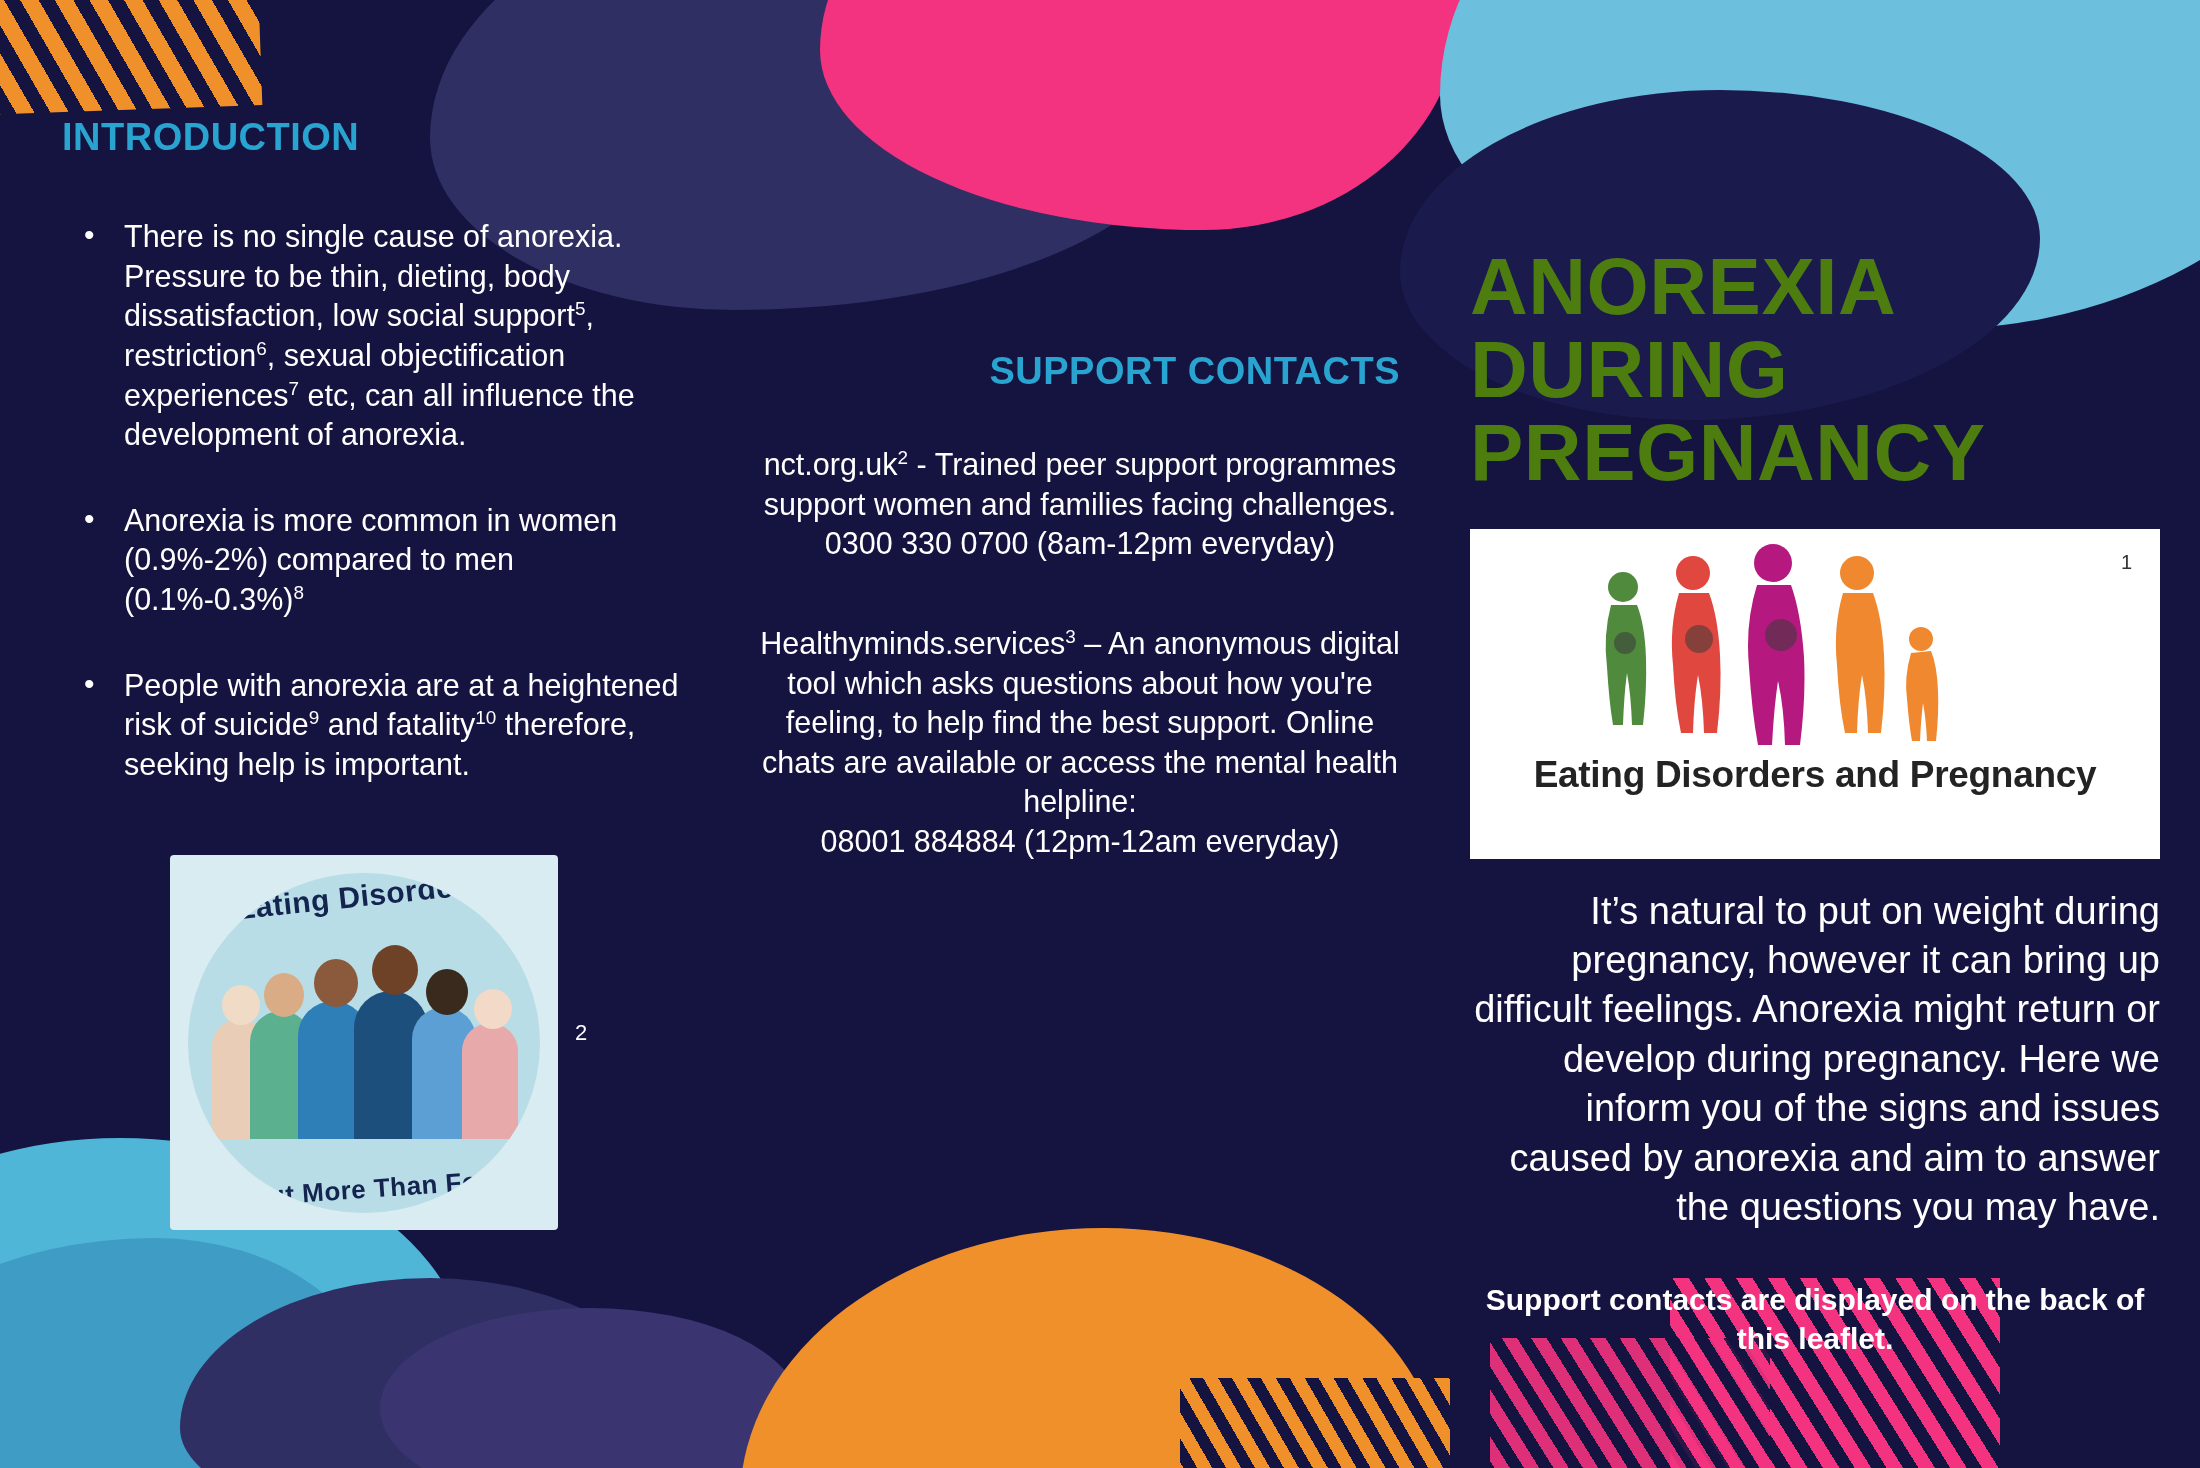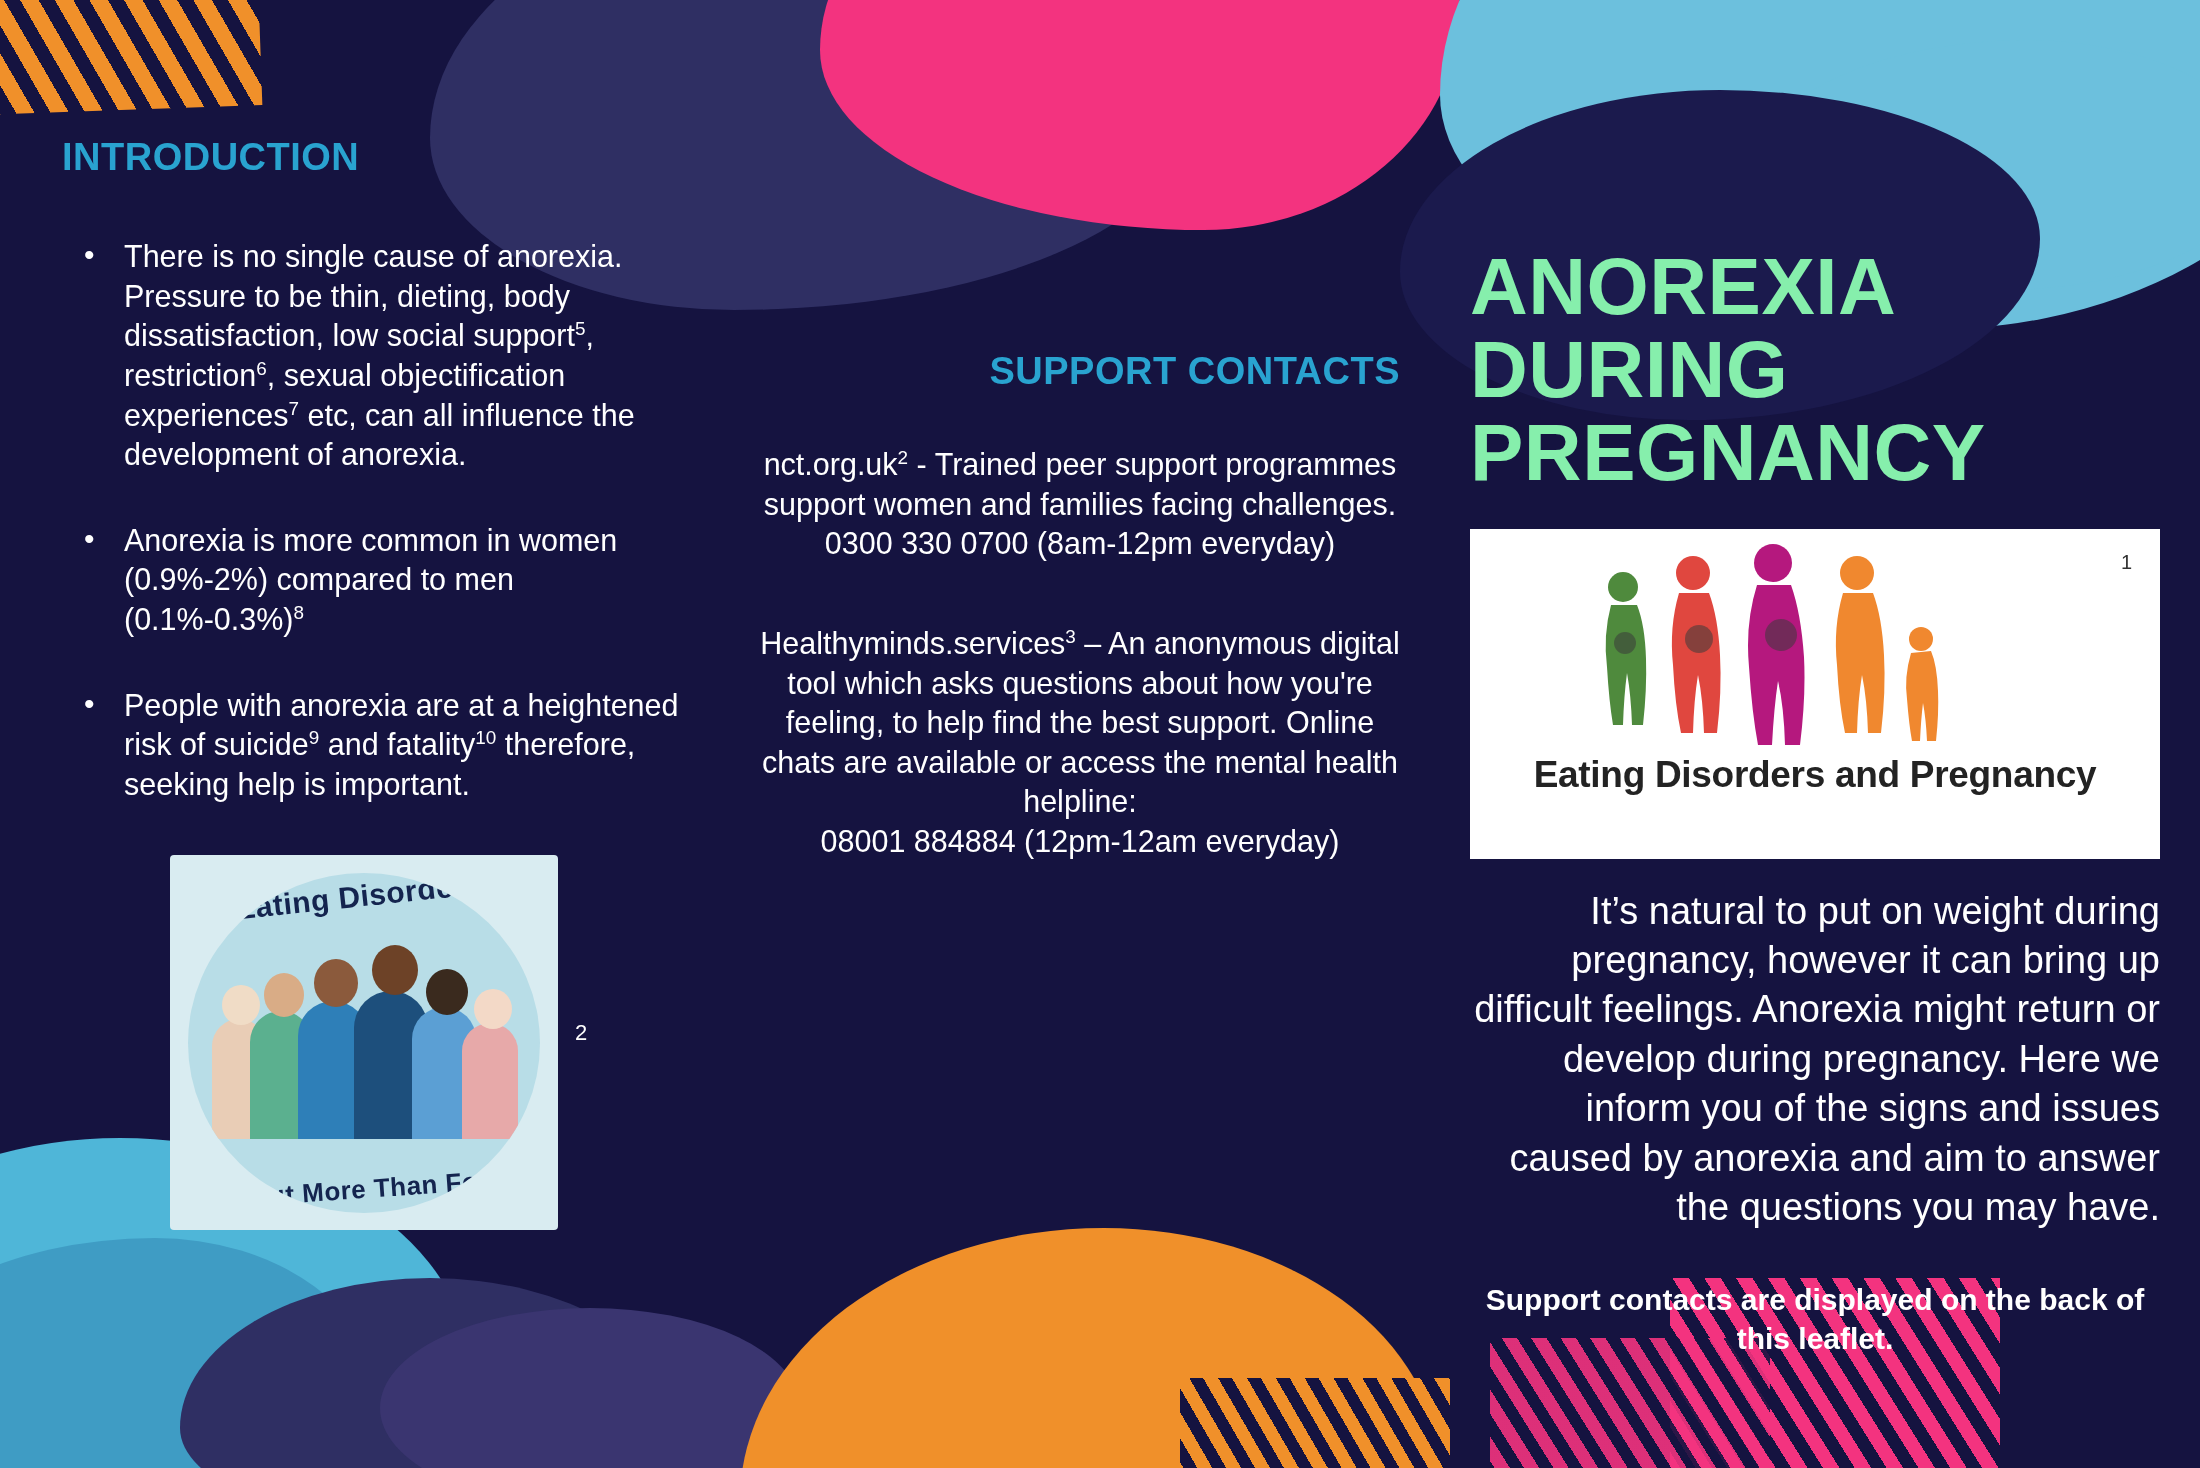--- a/index.html
+++ b/index.html
@@ -72,21 +72,21 @@
     opacity:.9;
   }
   .stripes-orange-bottom {
     bottom:-20px; left:1180px; width:270px; height:110px;
     background:repeating-linear-gradient(60deg,#f0902a 0 13px,#151340 13px 25px);
   }
 
   
   .col { position:absolute; }
 
-  .col-left  { left:62px;  top:136px;  width:640px; }
+  .col-left  { left:62px;  top:116px;  width:640px; }
   .col-mid   { left:760px; top:350px;  width:640px; }
   .col-right { left:1470px;top:245px;  width:690px; }
 
   .section-title {
     color:#29a3d0;
     font-size:38px;
     font-weight:bold;
     letter-spacing:.5px;
   }
   .section-title.mid { text-align:right; }
@@ -146,21 +146,21 @@
   .fig-note {
     position:absolute;
     color:#ffffff;
     font-size:22px;
   }
   .note-11 { left:575px; top:1020px; }
   .note-1  { right:28px; top:22px; color:#333; font-size:20px; }
 
   
   .big-title {
-    color:#86efac;
+    color:#4d7c0f;
     font-size:80px;
     font-weight:bold;
     line-height:1.04;
     letter-spacing:.5px;
   }
   .ed-banner {
     position:relative;
     margin-top:34px;
     width:690px; height:330px;
     background:#ffffff;

